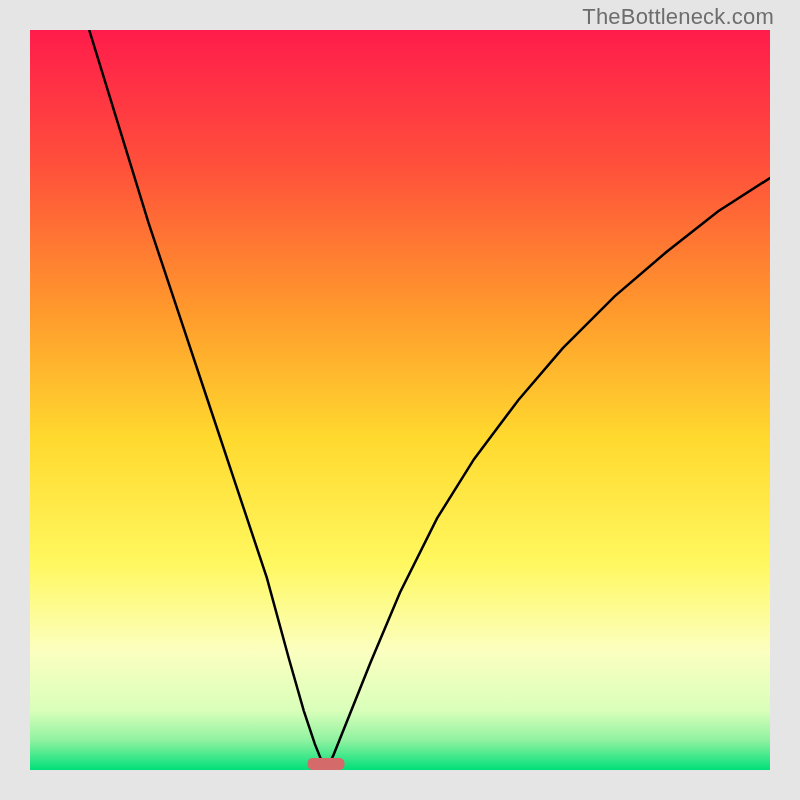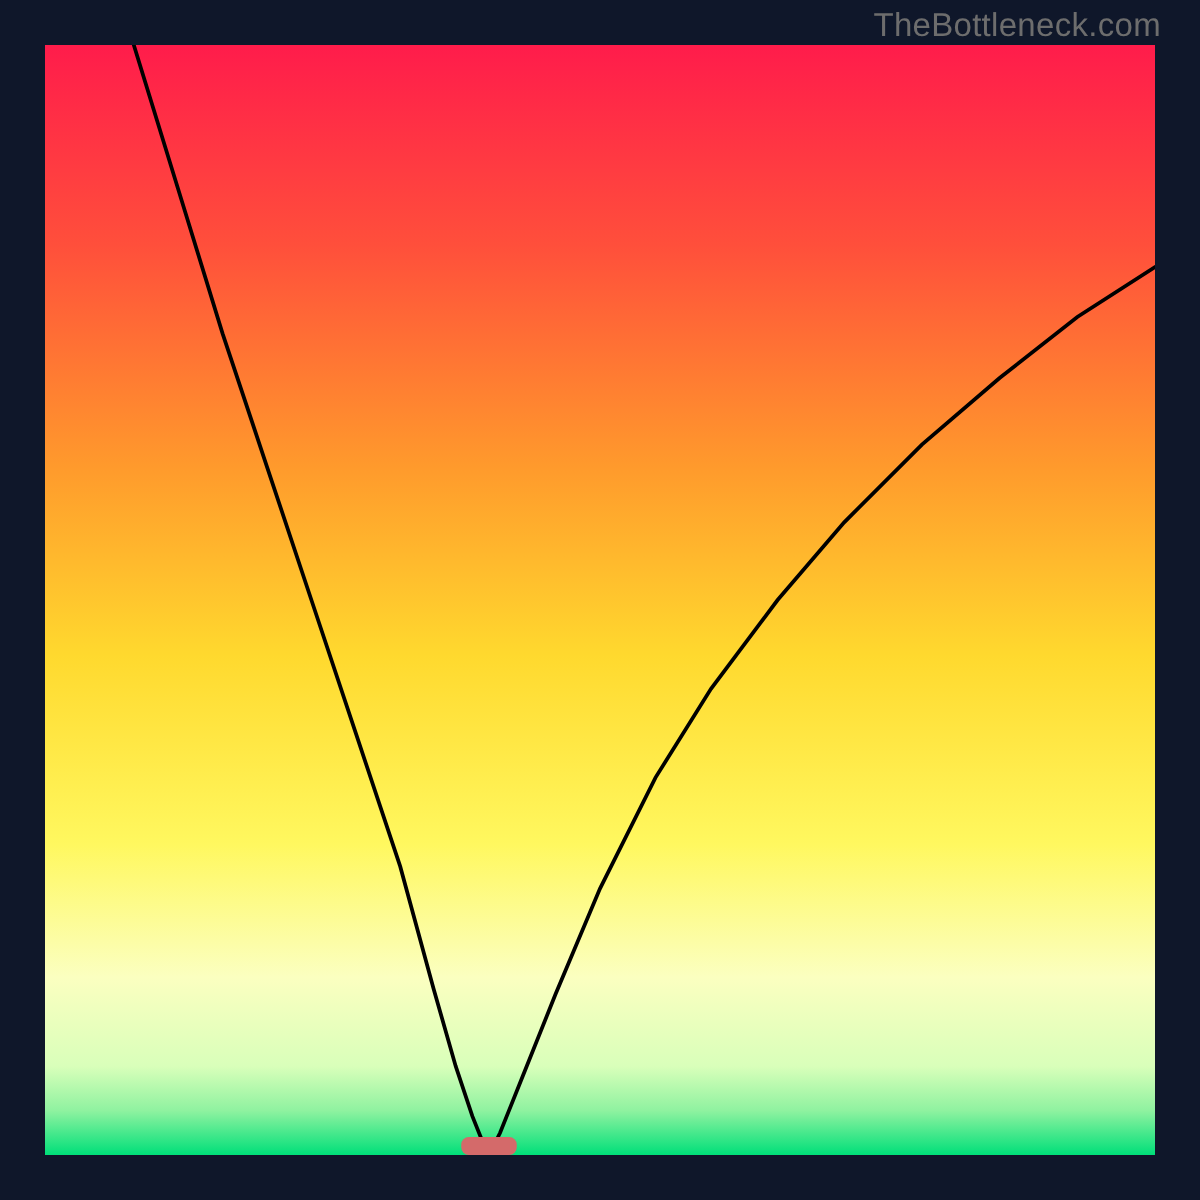--- a/index.html
+++ b/index.html
@@ -9,21 +9,21 @@
     height: 800px;
     background: #000;
     overflow: hidden;
   }
   .frame {
     position: absolute;
     top: 0;
     left: 0;
     width: 800px;
     height: 800px;
-    background: #0f172a;
+    background: #e5e5e5;
   }
   .plot-area {
     position: absolute;
     left: 30px;
     top: 30px;
     width: 740px;
     height: 740px;
   }
   .watermark {
     position: absolute;

